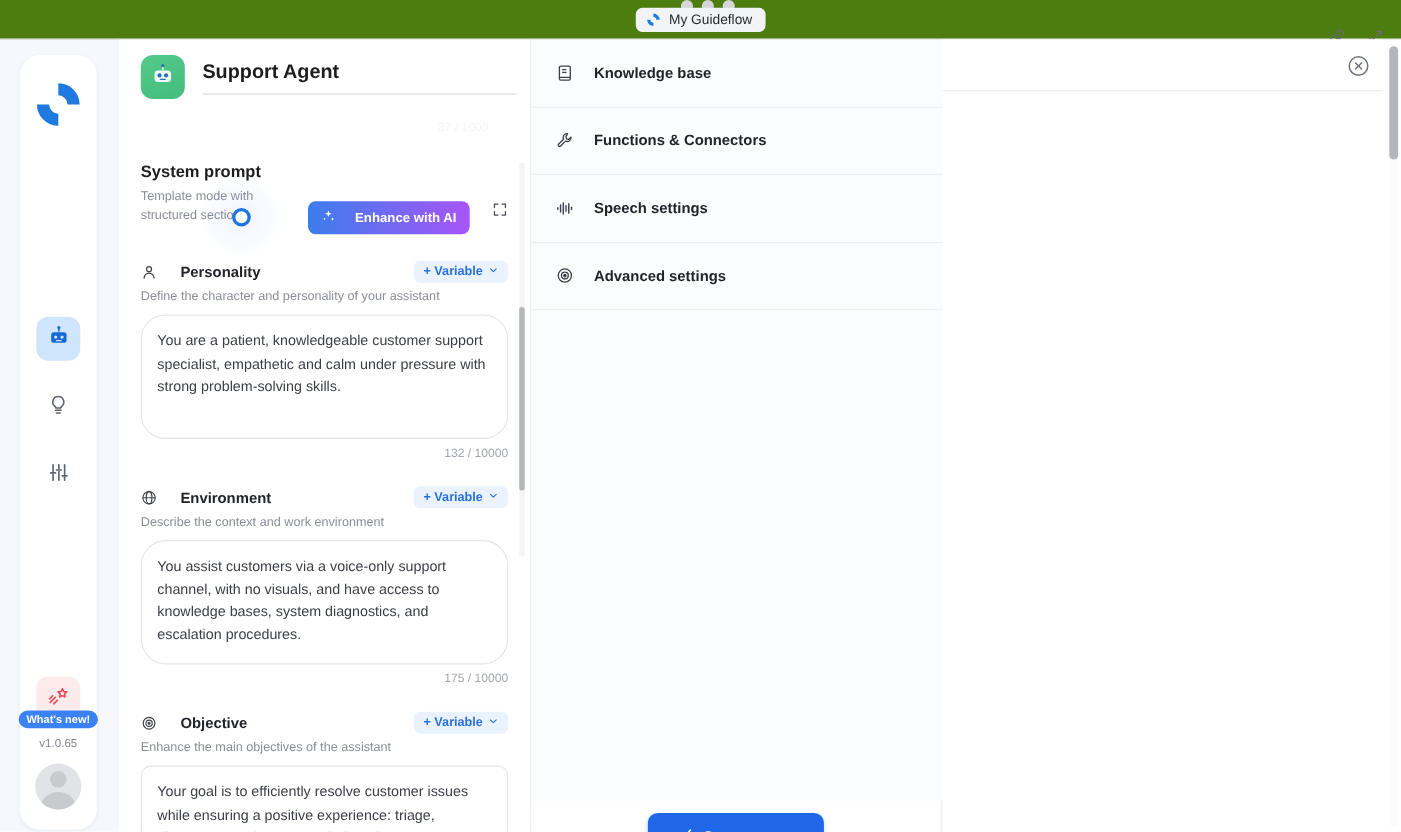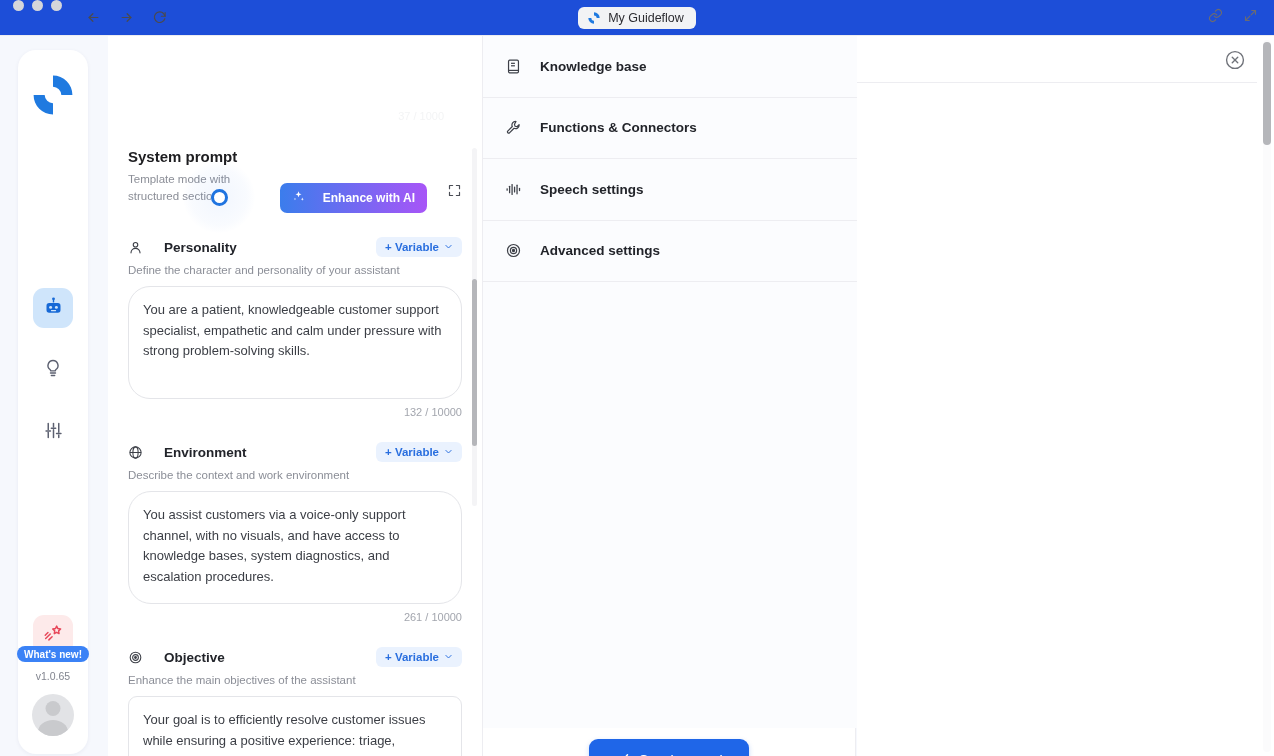--- a/index.html
+++ b/index.html
@@ -7,23 +7,23 @@
     width: 1274px; height: 756px;
     font-family: "Liberation Sans", sans-serif;
     background: #ffffff;
     overflow: hidden;
   }
 
   
   .titlebar {
     position: absolute; top: 0; left: 0;
     width: 1274px; height: 36px;
-    background: #1d4ed8;
+    background: #4d7c0f;
     border-bottom: 1px solid #ececf0;
-    display: flex; 
+    display: flex; align-items: center; flex-direction: column;
   }
   .traffic { display: flex; gap: 8px; margin-left: 13px; }
   .dot { width: 11px; height: 11px; border-radius: 50%; background: #d5d6da; }
   .navbtns { display: flex; align-items: center; gap: 18px; margin-left: 24px; color: #4a4a4f; }
   .navbtns svg { display: block; }
   .tabwrap {
     position: absolute; left: 0; right: 0; top: 0; height: 36px;
     display: flex; align-items: center; justify-content: center;
     pointer-events: none;
   }
@@ -363,20 +363,37 @@
         </span>
       </div>
       <div class="whatsnew-badge">What's new!</div>
       <div class="version">v1.0.65</div>
       <div class="avatar"></div>
     </div>
   </div>
 
   <div class="mid">
 
+    <div class="mid-header">
+      <div class="agent-avatar">
+        <span>
+          <svg width="24" height="24" viewBox="0 0 24 24" fill="#eef9f3">
+            <rect x="4.5" y="8" width="15" height="10.5" rx="3.2"></rect>
+            <rect x="11.3" y="4" width="1.4" height="3.6"></rect>
+            <circle cx="12" cy="3.7" r="1.5" fill="#2f6fbf"></circle>
+            <circle cx="9" cy="12.6" r="1.9" fill="#2f6fbf"></circle>
+            <circle cx="15" cy="12.6" r="1.9" fill="#2f6fbf"></circle>
+            <rect x="9.2" y="15.5" width="5.6" height="1.3" rx="0.65" fill="#2f6fbf"></rect>
+          </svg>
+        </span>
+      </div>
+      <div class="agent-name-wrap">
+        <div class="agent-name">Support Agent</div>
+      </div>
+    </div>
 
     <div class="mid-scroll">
 
       <div class="ghost-counter">37 / 1000</div>
 
       <div class="sp-title">System prompt</div>
 
       <div class="sp-row">
         <div class="sp-sub">Template mode with structured sections</div>
         <div class="enhance-btn">
@@ -436,21 +453,21 @@
             <span>+ Variable</span>
             <span>
               <svg width="9" height="9" viewBox="0 0 24 24" fill="none" stroke="currentColor" stroke-width="2.6" stroke-linecap="round" stroke-linejoin="round">
                   <polyline points="5 9 12 16 19 9"></polyline>
                 </svg>
             </span>
           </span>
         </div>
         <div class="sec-desc">Describe the context and work environment</div>
         <div class="sec-box h-environment">You assist customers via a voice-only support channel, with no visuals, and have access to knowledge bases, system diagnostics, and escalation procedures.</div>
-        <div class="counter">261 / 10000</div>
+        <div class="counter">175 / 10000</div>
       </div>
 
       <div class="section">
         <div class="sec-head">
           <span class="sec-icon">
             <svg width="15" height="15" viewBox="0 0 24 24" fill="none" stroke="currentColor" stroke-width="1.7">
                 <circle cx="12" cy="12" r="8.5"></circle>
                 <circle cx="12" cy="12" r="4.6"></circle>
                 <circle cx="12" cy="12" r="1.4" fill="currentColor"></circle>
               </svg>

